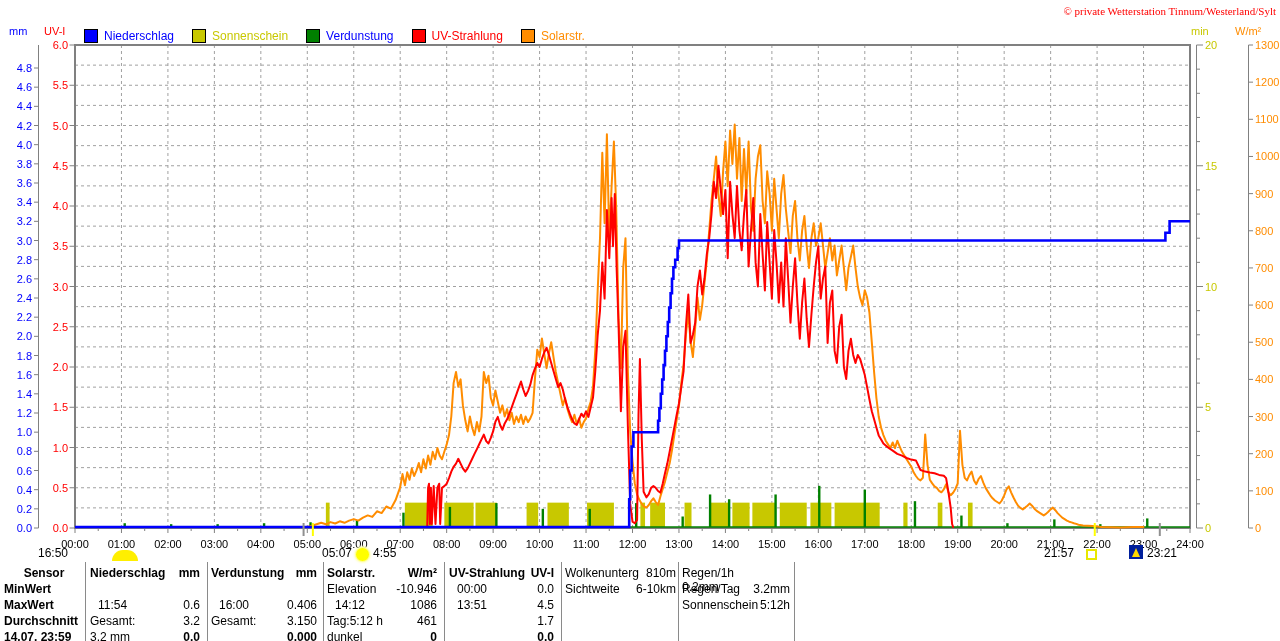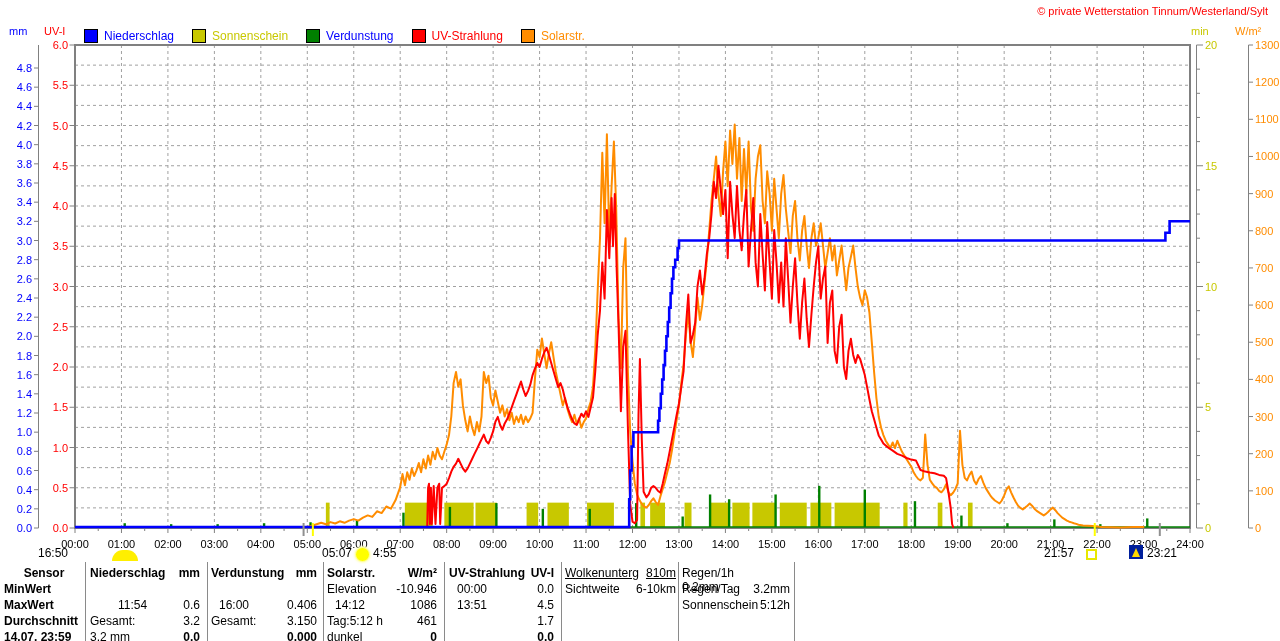--- a/index.html
+++ b/index.html
@@ -1,20 +1,20 @@
 <!DOCTYPE html>
 <html><head>
 <meta charset="utf-8">
 <style>
   html,body{margin:0;padding:0;background:#fff;}
   .screen{position:relative;width:1280px;height:641px;background:#fff;overflow:hidden;
           font-family:"Liberation Sans",sans-serif;}
   .abs{position:absolute;}
   .title{left:0;right:0;top:5px;text-align:center;font-size:15px;color:#000;}
-  .copyright{right:12px;top:5px;font-size:11px;color:#ff0000;}
+  .copyright{right:4px;top:5px;font-size:11px;color:#ff0000;font-family:Liberation Serif, serif;}
   .unit{font-size:11px;top:25px;}
   .legend{left:84px;top:29px;display:flex;align-items:center;}
   .legend .item{display:flex;align-items:center;margin-right:18px;font-size:12px;}
   .legend .swatch{width:12px;height:12px;border:1px solid #000;margin-right:6px;display:inline-block;}
   svg#chart{position:absolute;left:0;top:0;}
   .ann{font-size:12px;color:#000;}
   .moon-icon{width:26px;height:11px;background:#ffef00;border-radius:13px 13px 0 0;}
   .sun-icon{width:13px;height:13px;background:#ffff00;border:1px solid #ffffa0;border-radius:50%;box-shadow:0 0 2px 1px #ffffc0;}
   .sunset-icon{width:7px;height:7px;border:2px solid #e8e800;background:transparent;}
   .moonset-icon{width:14px;height:14px;background:#001f9c;display:flex;align-items:flex-end;justify-content:center;}
@@ -412,21 +412,21 @@
       </div>
       <div class="tcell" style="left: 4px; top: 64px; width: 80px;">
         <span style="font-weight: bold;">14.07. 23:59</span>
         <span></span>
       </div>
       <div class="tcell" style="left: 90px; top: 0px; width: 110px;">
         <span style="font-weight: bold;">Niederschlag</span>
         <span style="font-weight: bold;">mm</span>
       </div>
       <div class="tcell" style="left: 90px; top: 32px; width: 110px;">
-        <span style="padding-left: 8px; margin-left: 20px;">11:54</span>
+        <span style="padding-left: 8px;">11:54</span>
         <span>0.6</span>
       </div>
       <div class="tcell" style="left: 90px; top: 48px; width: 110px;">
         <span>Gesamt:</span>
         <span>3.2</span>
       </div>
       <div class="tcell" style="left: 90px; top: 64px; width: 110px;">
         <span>3.2 mm</span>
         <span style="font-weight: bold;">0.0</span>
       </div>
@@ -479,21 +479,21 @@
         <span>4.5</span>
       </div>
       <div class="tcell" style="left: 449px; top: 48px; width: 105px;">
         <span></span>
         <span>1.7</span>
       </div>
       <div class="tcell" style="left: 449px; top: 64px; width: 105px;">
         <span></span>
         <span style="font-weight: bold;">0.0</span>
       </div>
-      <div class="tcell" style="left: 565px; top: 0px; width: 111px; text-decoration: underline;">
+      <div class="tcell" style="left: 565px; top: 0px; width: 111px;">
         <span>Wolkenunterg</span>
         <span>810m</span>
       </div>
       <div class="tcell" style="left: 565px; top: 16px; width: 111px;">
         <span>Sichtweite</span>
         <span>6-10km</span>
       </div>
       <div class="tcell" style="left: 682px; top: 0px; width: 108px; flex-direction: column;">
         <span>Regen/1h</span>
         <span>0.2mm</span>

